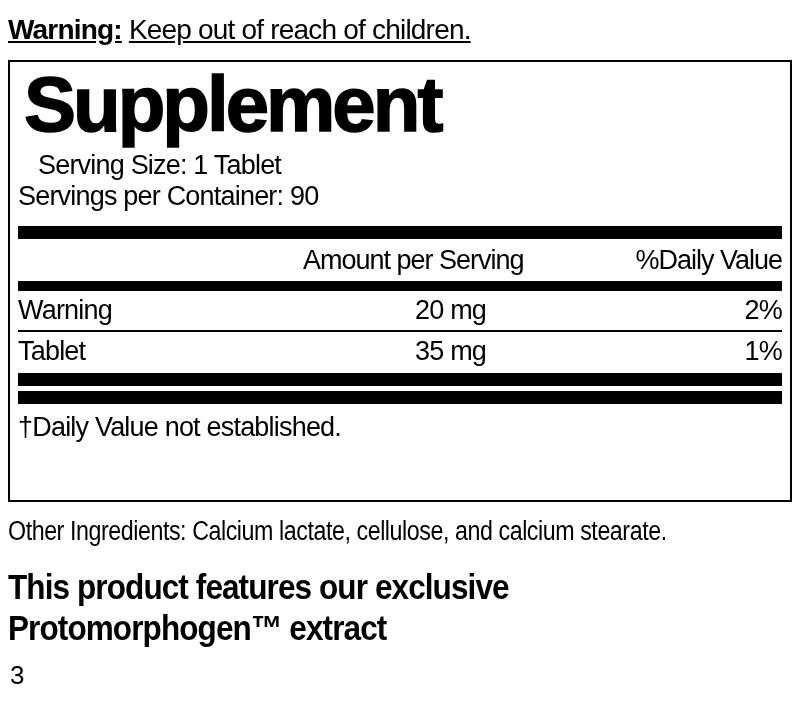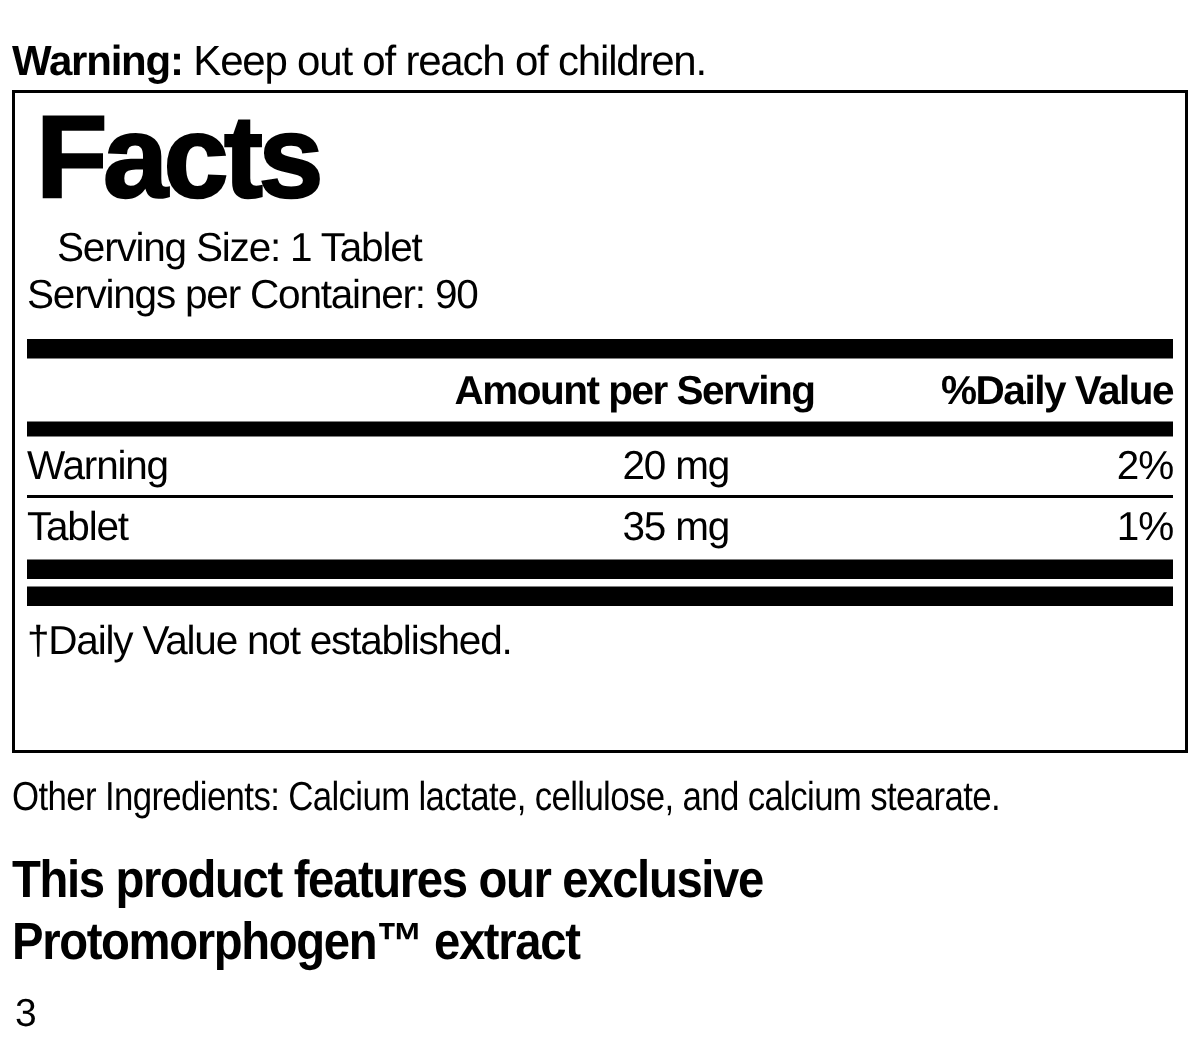--- a/index.html
+++ b/index.html
@@ -7,22 +7,22 @@
     width:800px;height:703px;
     background:#fff;color:#000;
     font-family:"Liberation Sans", sans-serif;
     position:relative;overflow:hidden;
     -webkit-font-smoothing:antialiased;
   }
   .page{position:absolute;left:0;top:0;width:800px;height:703px;}
 
   
   .warning{
-    position:absolute;left:8px;top:25px;
-    font-size:28px;letter-spacing:-0.8px;white-space:nowrap;
+    position:absolute;left:8px;top:14px;
+    font-size:28px;letter-spacing:-0.8px;white-space:nowrap;text-decoration:underline;
   }
   .warning .w-label{font-weight:bold;}
   .warning .w-text{margin-left:7px;font-weight:normal;}
 
   
   .sf-box{
     position:absolute;left:8px;top:60px;
     width:780px;height:438px;
     border:2px solid #000;
     background:#fff;
@@ -41,21 +41,21 @@
   }
   .sf-meta.first{margin-top:4px;margin-left:28px;}
   .bar{background:#000;margin:0 8px;}
   .bar-1{height:13px;margin-top:14px;}
   .bar-2{height:10px;margin-top:6px;}
   .bar-3{height:13px;margin-top:2px;}
   .bar-4{height:13px;margin-top:5px;}
 
   .sf-colhead{
     position:relative;height:30px;margin:6px 8px 6px;
-    font-size:27px;font-weight:bold;letter-spacing:-1px;white-space:nowrap;
+    font-size:27px;font-weight:normal;letter-spacing:-1px;white-space:nowrap;
   }
   .sf-colhead .col-amount{position:absolute;left:285px;top:0;}
   .sf-colhead .col-dv{position:absolute;right:0;top:0;}
 
   .sf-row{
     position:relative;margin:0 8px;
     font-size:27px;line-height:27px;letter-spacing:-0.8px;
     padding:6px 0 6px;white-space:nowrap;
   }
   .sf-row .cell-amount{position:absolute;left:397px;top:6px;}
@@ -91,21 +91,21 @@
 
 <div class="page">
 
   <div class="warning">
     <span class="w-label">Warning:</span><span class="w-text">Keep out of reach of children.</span>
   </div>
 
   <div class="sf-box">
 
     <div class="sf-title">
-      <span>Facts</span>
+      <span>Supplement</span>
     </div>
 
     <div class="sf-meta first">Serving Size: 1 Tablet</div>
     <div class="sf-meta">Servings per Container: 90</div>
 
     <div class="bar bar-1"></div>
 
     <div class="sf-colhead">
       <span class="col-amount">Amount per Serving</span>
       <span class="col-dv">%Daily Value</span>

